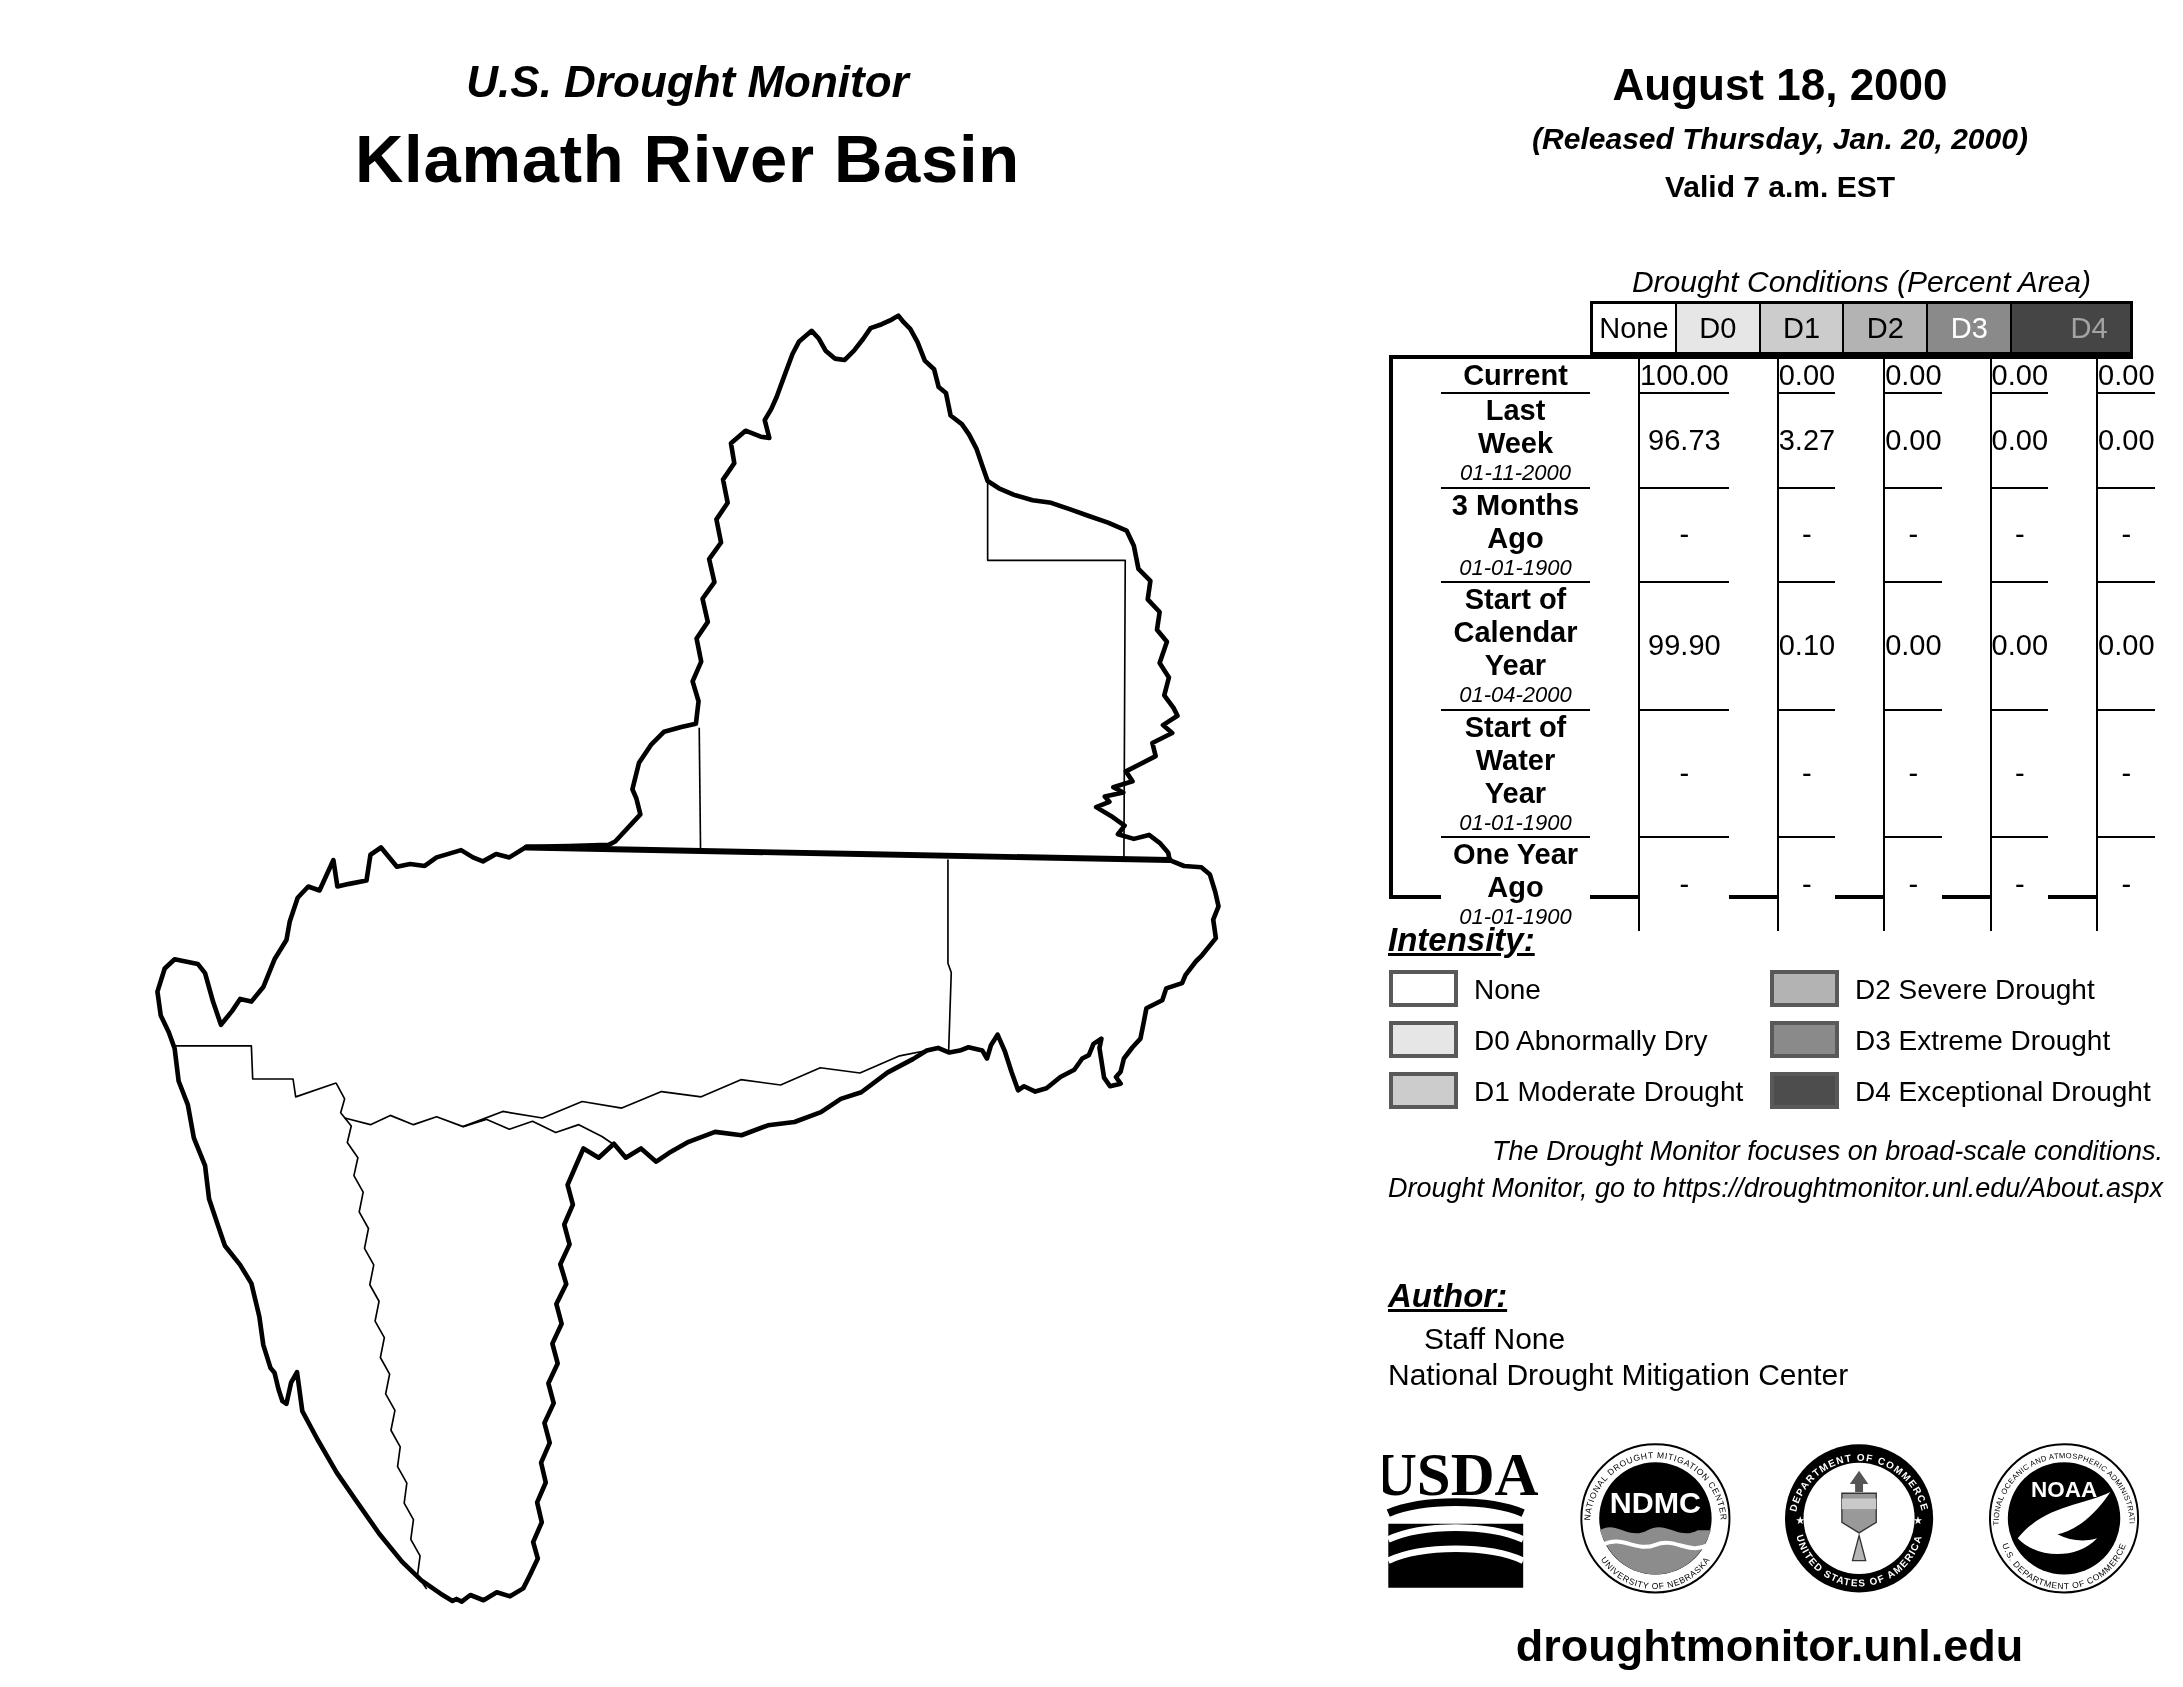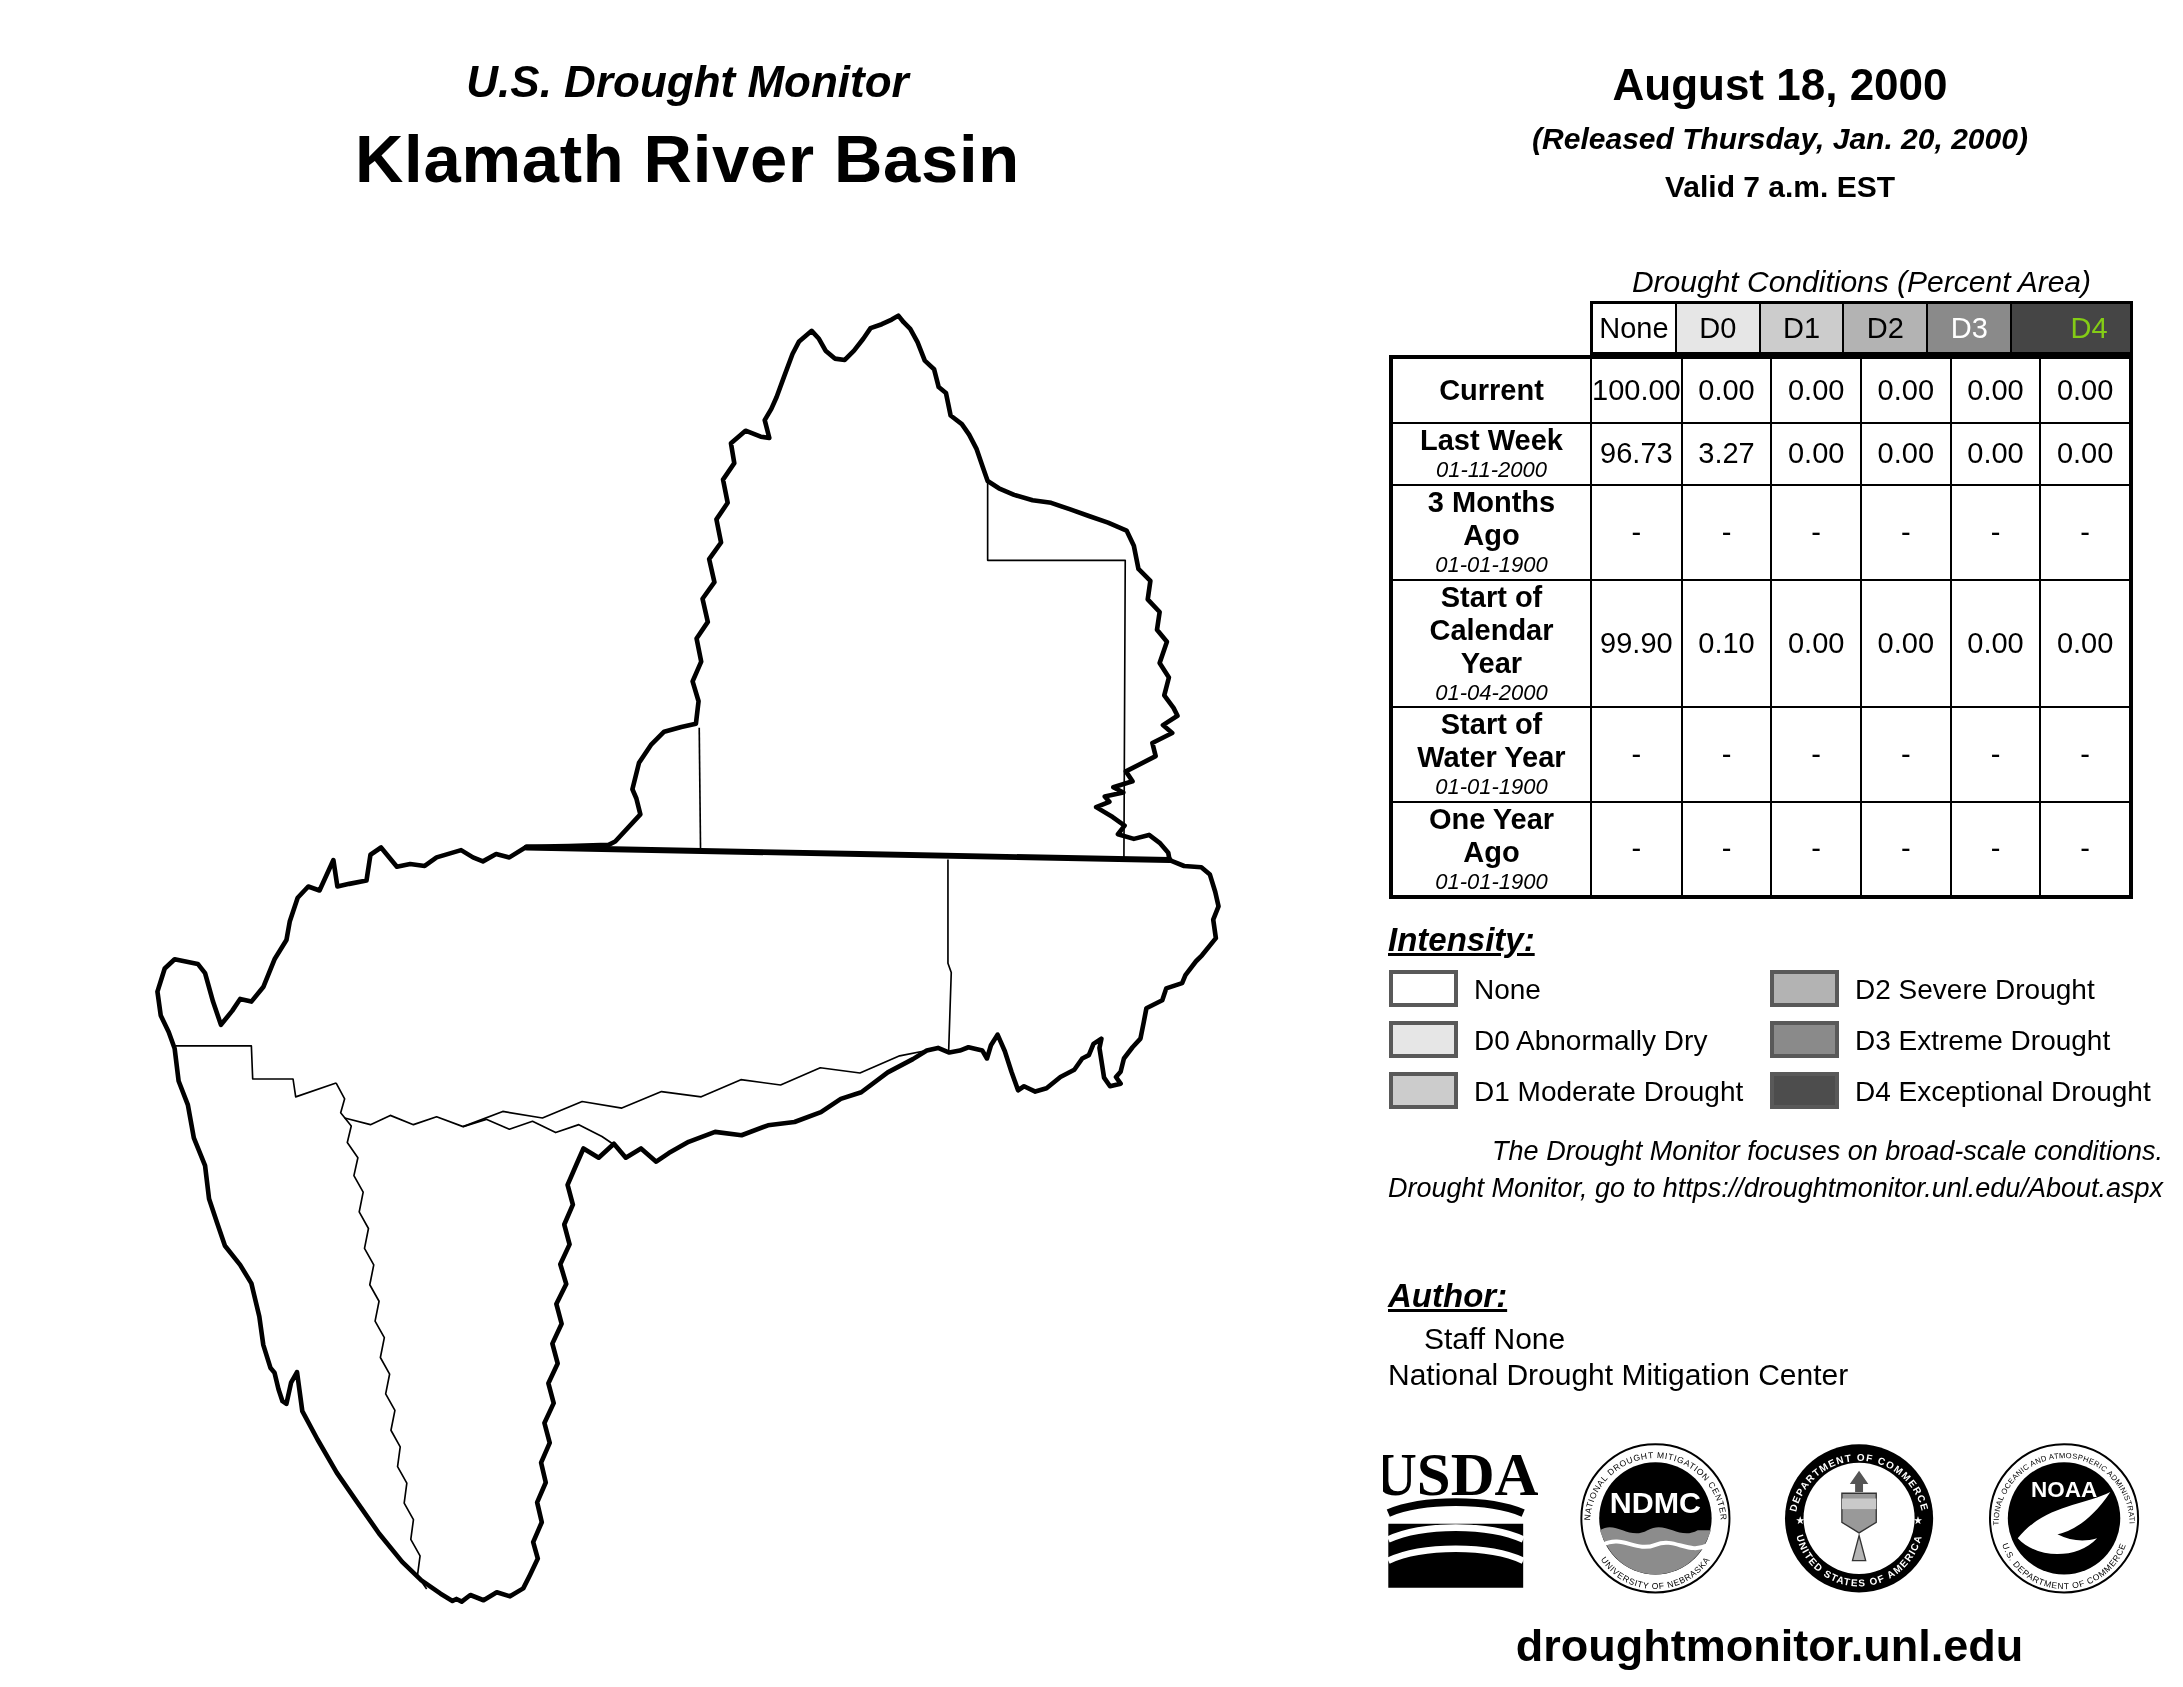--- a/index.html
+++ b/index.html
@@ -20,26 +20,26 @@
   .tbl-head{position:absolute;left:201px;top:0;width:543px;height:54px;display:flex;
             border:3.3px solid #000;box-sizing:border-box;}
   .hc{flex:1;display:flex;align-items:center;justify-content:center;font-size:29px;
       border-left:2px solid #000;box-sizing:border-box;}
   .hc:first-child{border-left:none;}
   .hc-none{background:#ffffff;}
   .hc-d0{background:#e6e6e6;}
   .hc-d1{background:#cccccc;}
   .hc-d2{background:#b3b3b3;}
   .hc-d3{background:#8a8a8a;color:#ffffff;}
-  .hc-d4{background:#454545;color:#84cc16;padding-left:36px;}
+  .hc-d4{background:#454545;color:#a3a3a3;padding-left:36px;}
   .tbl-body{position:absolute;left:0;top:54px;width:744px;height:544px;border:4px solid #000;
             box-sizing:border-box;display:grid;grid-template-columns:197px repeat(6,1fr);
             grid-template-rows:repeat(6,1fr);}
   .lc,.vc{border-left:2px solid #000;border-top:2px solid #000;display:flex;flex-direction:column;
-          align-items:center;justify-content:center;box-sizing:border-box;background:#fff;}
+          align-items:center;justify-content:center;box-sizing:border-box;background:#fff;margin-left:48px;}
   .lc{border-left:none;padding:0 6.6px;text-align:center;}
   .row1.lc,.row1.vc{border-top:none;}
   .lbl{font-size:29px;font-weight:bold;line-height:33px;}
   .lbl-date{font-size:22px;font-style:italic;line-height:26.5px;}
   .vc{font-size:29px;}
   
   .intensity-h{left:1388px;top:921px;font-size:33px;font-weight:bold;font-style:italic;
                text-decoration:underline;}
   .legend-item{position:absolute;height:37px;}
   .swatch{position:absolute;width:61px;height:29px;border:4.6px solid #595959;}

